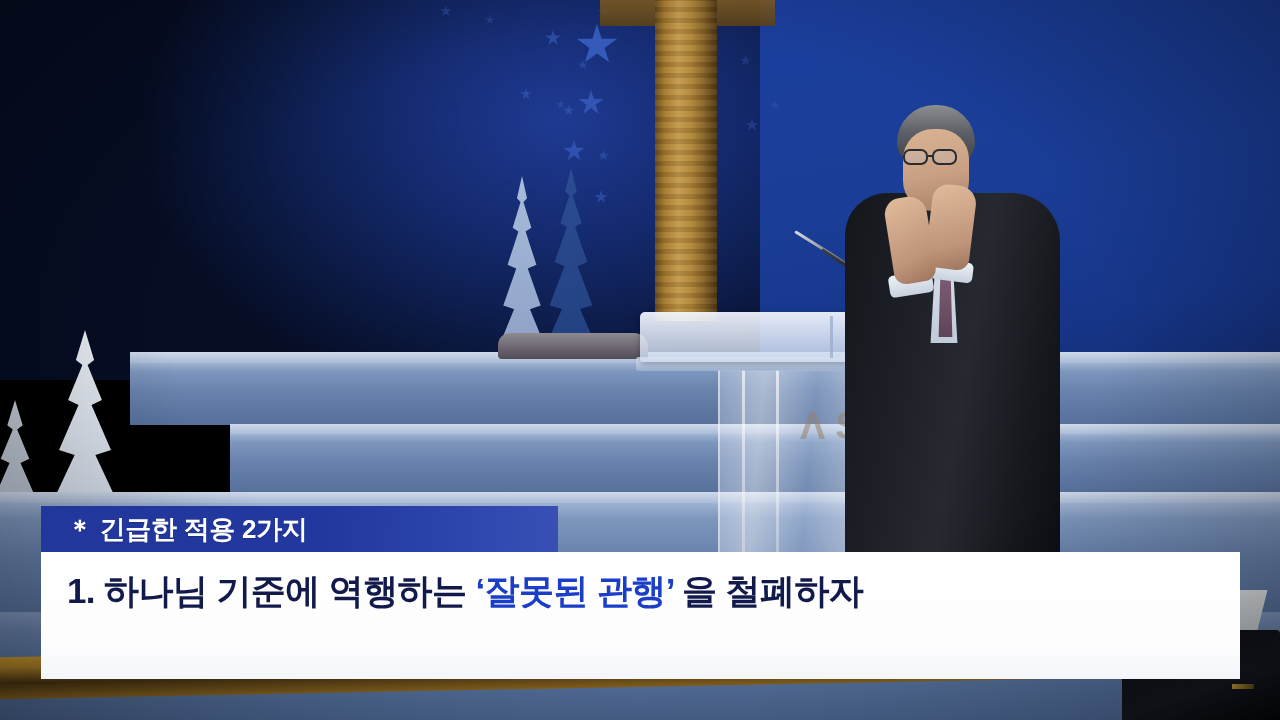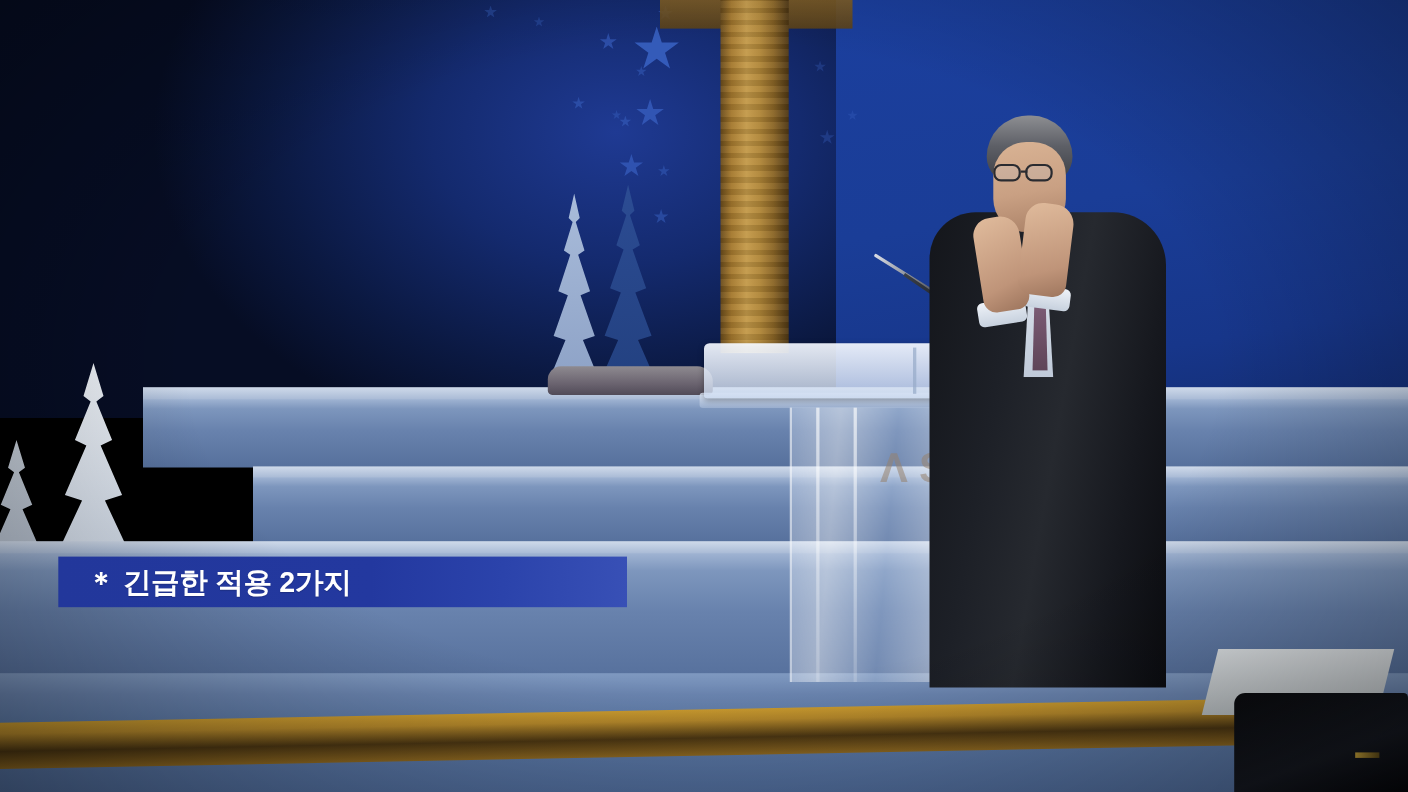--- a/index.html
+++ b/index.html
@@ -216,21 +216,21 @@
     pointer-events:none;
   }
 
   
   .lower-third {
     position:absolute; left:41px; top:506px; width:1199px; height:173px;
   }
   .lt-header {
     position:absolute; left:0; top:0; width:517px; height:46px;
     background:linear-gradient(92deg,#22379b 0%, #23389f 55%, #2b43ab 78%, #3850b6 100%);
-    display:flex; align-items:center;margin-left:12px;
+    display:flex; align-items:center;
   }
   .lt-header-text {
     color:#ffffff;
     font-size:26px; font-weight:700;
     letter-spacing:-0.3px;
     padding-left:26px;
     white-space:nowrap;
     text-shadow:0 1px 1px rgba(0,0,0,.18);
   }
   .lt-body {
@@ -330,16 +330,21 @@
 
     <div class="vignette"></div>
   </div>
 
   <div class="lower-third">
 
     <div class="lt-header">
       <span class="lt-header-text">＊ 긴급한 적용 2가지</span>
     </div>
 
+    <div class="lt-body">
+      <div class="lt-title">
+        <span>1. 하나님 기준에 역행하는 </span><span class="hl">‘잘못된 관행’</span><span> 을 철폐하자</span>
+      </div>
+    </div>
 
   </div>
 
 </div>
 
 </body></html>

